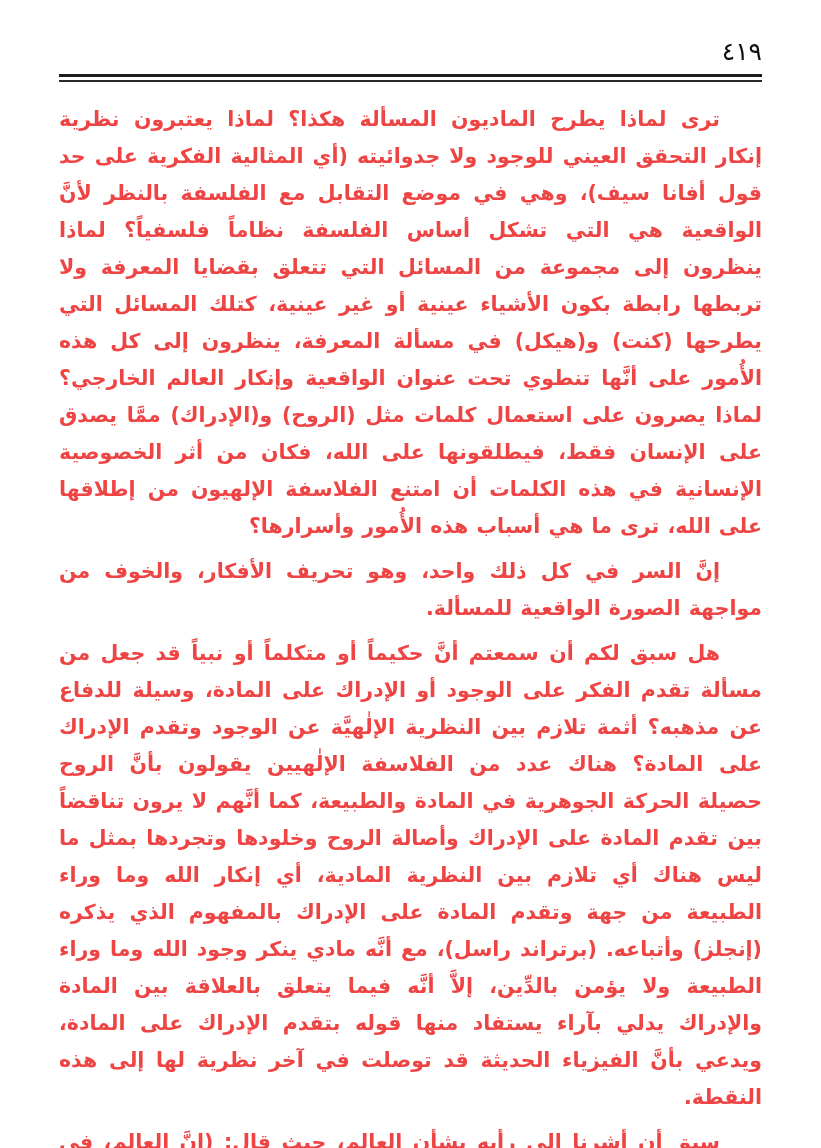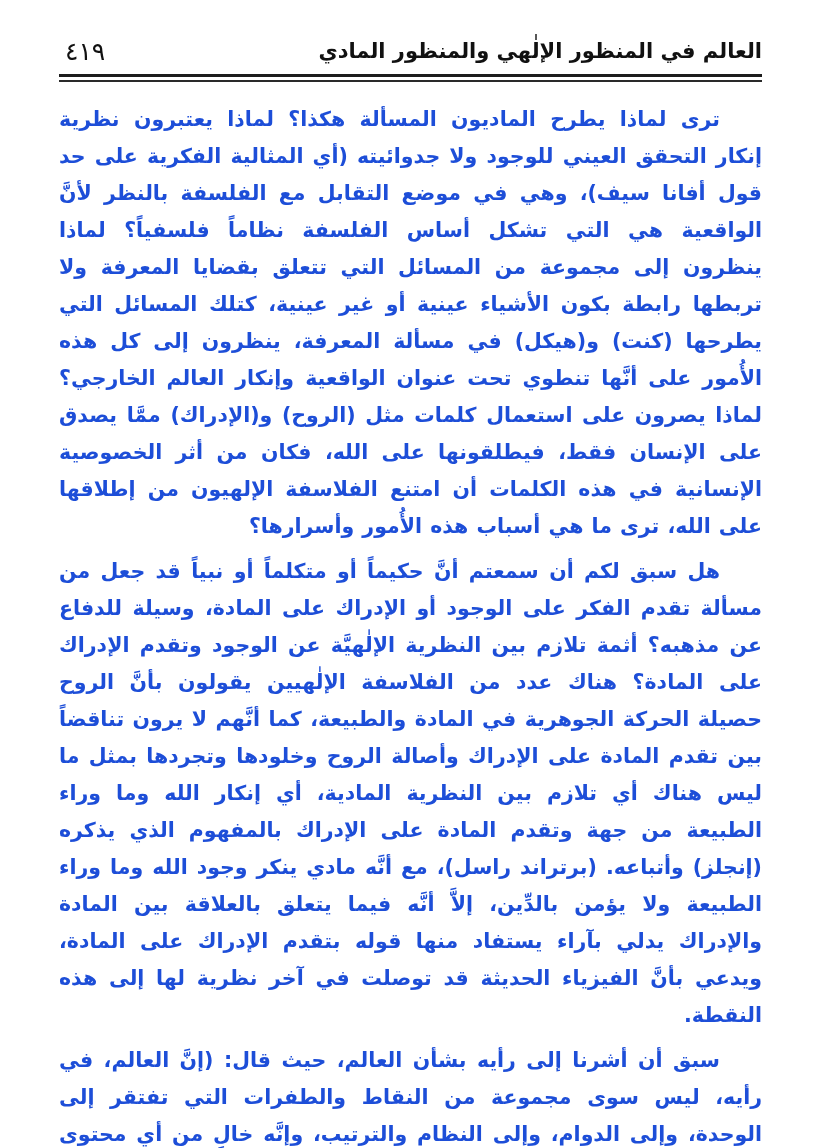--- a/index.html
+++ b/index.html
@@ -51,34 +51,34 @@
     margin-top: 19px;
   }
   .para {
     margin: 0 0 8px 0;
     font-size: 20.5px;
     font-weight: bold;
     line-height: 37px;
     text-align: justify;
     text-indent: 42px;
     word-spacing: 1px;
-    color: #1d4ed8;
+    color: #ef4444;
   }
 </style>
 </head>
 <body>
 
 <div class="page">
 
   <header class="page-header">
-    <h1 class="chapter-title">العالم في المنظور الإلٰهي والمنظور المادي</h1>
     <span class="page-number">٤١٩</span>
   </header>
 
   <div class="header-rule"></div>
 
   <main class="page-body">
       <p class="para">ترى لماذا يطرح الماديون المسألة هكذا؟ لماذا يعتبرون نظرية إنكار التحقق العيني للوجود ولا جدوائيته (أي المثالية الفكرية على حد قول أفانا سيف)، وهي في موضع التقابل مع الفلسفة بالنظر لأنَّ الواقعية هي التي تشكل أساس الفلسفة نظاماً فلسفياً؟ لماذا ينظرون إلى مجموعة من المسائل التي تتعلق بقضايا المعرفة ولا تربطها رابطة بكون الأشياء عينية أو غير عينية، كتلك المسائل التي يطرحها (كنت) و(هيكل) في مسألة المعرفة، ينظرون إلى كل هذه الأُمور على أنَّها تنطوي تحت عنوان الواقعية وإنكار العالم الخارجي؟ لماذا يصرون على استعمال كلمات مثل (الروح) و(الإدراك) ممَّا يصدق على الإنسان فقط، فيطلقونها على الله، فكان من أثر الخصوصية الإنسانية في هذه الكلمات أن امتنع الفلاسفة الإلهيون من إطلاقها على الله، ترى ما هي أسباب هذه الأُمور وأسرارها؟</p>
+      <p class="para">إنَّ السر في كل ذلك واحد، وهو تحريف الأفكار، والخوف من مواجهة الصورة الواقعية للمسألة.</p>
       <p class="para">هل سبق لكم أن سمعتم أنَّ حكيماً أو متكلماً أو نبياً قد جعل من مسألة تقدم الفكر على الوجود أو الإدراك على المادة، وسيلة للدفاع عن مذهبه؟ أثمة تلازم بين النظرية الإلٰهيَّة عن الوجود وتقدم الإدراك على المادة؟ هناك عدد من الفلاسفة الإلٰهيين يقولون بأنَّ الروح حصيلة الحركة الجوهرية في المادة والطبيعة، كما أنَّهم لا يرون تناقضاً بين تقدم المادة على الإدراك وأصالة الروح وخلودها وتجردها بمثل ما ليس هناك أي تلازم بين النظرية المادية، أي إنكار الله وما وراء الطبيعة من جهة وتقدم المادة على الإدراك بالمفهوم الذي يذكره (إنجلز) وأتباعه. (برتراند راسل)، مع أنَّه مادي ينكر وجود الله وما وراء الطبيعة ولا يؤمن بالدِّين، إلاَّ أنَّه فيما يتعلق بالعلاقة بين المادة والإدراك يدلي بآراء يستفاد منها قوله بتقدم الإدراك على المادة، ويدعي بأنَّ الفيزياء الحديثة قد توصلت في آخر نظرية لها إلى هذه النقطة.</p>
       <p class="para">سبق أن أشرنا إلى رأيه بشأن العالم، حيث قال: (إنَّ العالم، في رأيه، ليس سوى مجموعة من النقاط والطفرات التي تفتقر إلى الوحدة، وإلى الدوام، وإلى النظام والترتيب، وإنَّه خالٍ من أي محتوى يؤدِّي إلى علاقة حب وتعلق).</p>
     </main>
 
 </div>
 
 </body></html>

